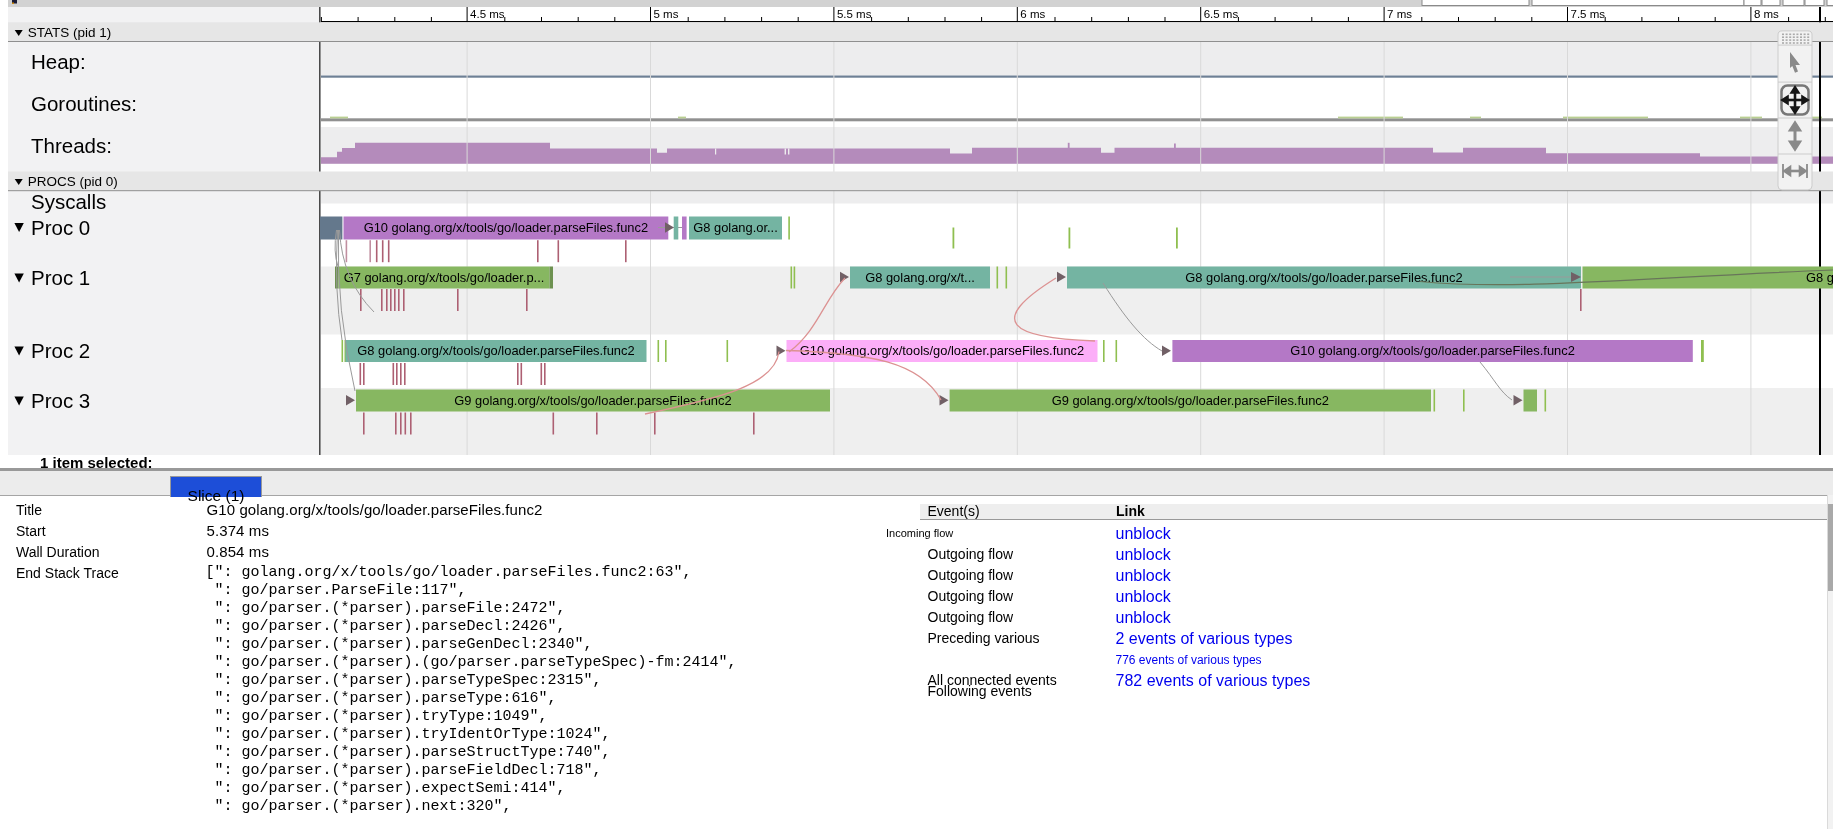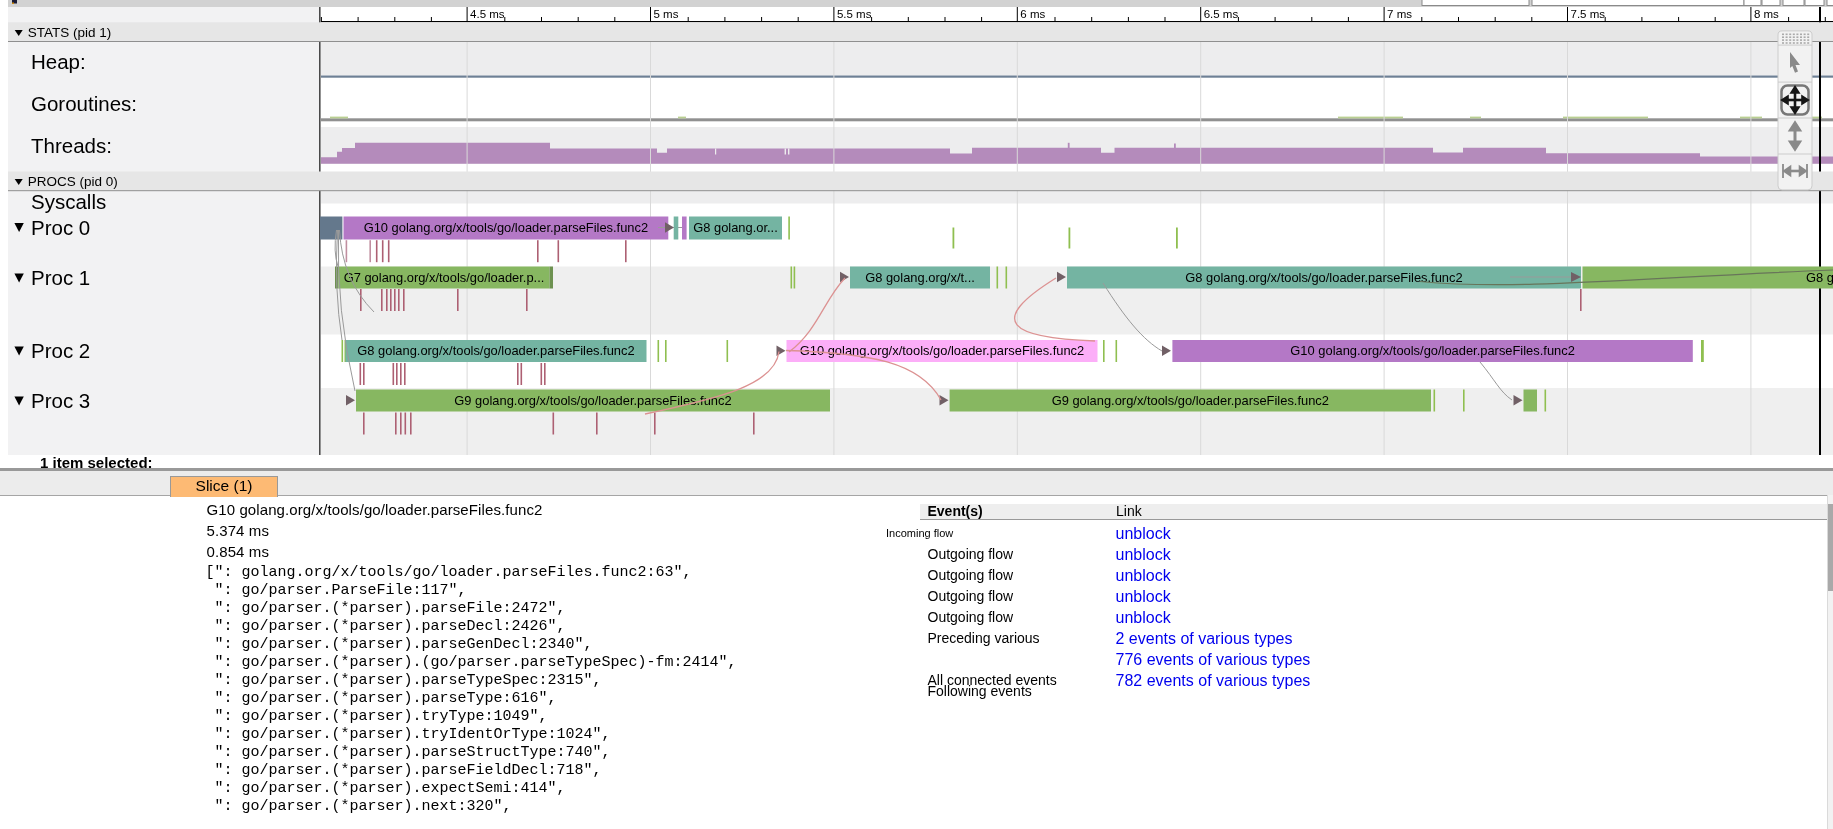--- a/index.html
+++ b/index.html
@@ -291,53 +291,54 @@
         </g>
 </g>
 <line x1="0.0" y1="455.5" x2="1833.0" y2="455.5" stroke="#b5b5b5" stroke-width="1"></line>
 <rect x="0.0" y="456.0" width="1833.0" height="12.0" fill="#fcfcfc"></rect>
     </svg>
 
 <div class="abs" style="left:0;top:468px;width:1833px;height:3px;background:#999"></div>
 
 <div class="abs" style="left:0;top:471px;width:1833px;height:25px;background:#ececec;border-bottom:1px solid #a5a5a5"></div>
 <div class="abs" style="left:40px;top:456px;font-size:15px;font-weight:bold;line-height:13px">1 item selected:</div>
-<div class="abs" style="left:170px;top:476px;width:108px;height:21px;background:#fdba74;border:1px solid #999;border-bottom:none;text-align:center;font-size:15.5px;padding-top:2px;line-height:14px;z-index:2">Slice (1)</div>
-
+<div class="abs" style="left:170px;top:476px;width:92px;height:21px;background:#1d4ed8;border:1px solid #999;border-bottom:none;text-align:center;font-size:15.5px;padding-top:12px;line-height:14px;z-index:2">Slice (1)</div>
+
+<div class="abs" style="left:16px;top:500.4px;font-size:14px;line-height:21px">Title<br>Start<br>Wall Duration<br>End Stack Trace</div>
 <div class="abs" style="left:206.5px;top:498.8px;font-size:15px;line-height:21px;letter-spacing:0.1px">G10 golang.org/x/tools/go/loader.parseFiles.func2<br>5.374 ms<br>0.854 ms</div>
 <pre class="abs" style="left:205.5px;top:564px;font-family:'Liberation Mono',monospace;font-size:15px;line-height:18px">[": golang.org/x/tools/go/loader.parseFiles.func2:63",
  ": go/parser.ParseFile:117",
  ": go/parser.(*parser).parseFile:2472",
  ": go/parser.(*parser).parseDecl:2426",
  ": go/parser.(*parser).parseGenDecl:2340",
  ": go/parser.(*parser).(go/parser.parseTypeSpec)-fm:2414",
  ": go/parser.(*parser).parseTypeSpec:2315",
  ": go/parser.(*parser).parseType:616",
  ": go/parser.(*parser).tryType:1049",
  ": go/parser.(*parser).tryIdentOrType:1024",
  ": go/parser.(*parser).parseStructType:740",
  ": go/parser.(*parser).parseFieldDecl:718",
  ": go/parser.(*parser).expectSemi:414",
  ": go/parser.(*parser).next:320",</pre>
 
 <div class="abs" style="left:920px;top:504px;width:913px;height:15.5px;background:#eeeeee;border-bottom:1px solid #999"></div>
-<div class="abs" style="left:927.5px;top:505px;font-size:14px;font-weight:bold;line-height:13px">Event(s)</div>
-<div class="abs" style="left:1116px;top:505px;font-size:14px;font-weight:normal;line-height:13px">Link</div>
+<div class="abs" style="left:927.5px;top:505px;font-size:14px;font-weight:normal;line-height:13px">Event(s)</div>
+<div class="abs" style="left:1116px;top:505px;font-size:14px;font-weight:bold;line-height:13px">Link</div>
 <div style="position:absolute;left:886px;top:524.5px;font-size:11px;line-height:16px">Incoming flow</div>
     <div style="position:absolute;left:1115.5px;top:526.3px;font-size:16px;line-height:16px"><span class="lnk">unblock</span></div>
     <div style="position:absolute;left:927.5px;top:545.5px;font-size:14px;line-height:16px">Outgoing flow</div>
     <div style="position:absolute;left:1115.5px;top:547.3px;font-size:16px;line-height:16px"><span class="lnk">unblock</span></div>
     <div style="position:absolute;left:927.5px;top:566.5px;font-size:14px;line-height:16px">Outgoing flow</div>
     <div style="position:absolute;left:1115.5px;top:568.3px;font-size:16px;line-height:16px"><span class="lnk">unblock</span></div>
     <div style="position:absolute;left:927.5px;top:587.5px;font-size:14px;line-height:16px">Outgoing flow</div>
     <div style="position:absolute;left:1115.5px;top:589.3px;font-size:16px;line-height:16px"><span class="lnk">unblock</span></div>
     <div style="position:absolute;left:927.5px;top:608.5px;font-size:14px;line-height:16px">Outgoing flow</div>
     <div style="position:absolute;left:1115.5px;top:610.3px;font-size:16px;line-height:16px"><span class="lnk">unblock</span></div>
     <div style="position:absolute;left:927.5px;top:629.5px;font-size:14px;line-height:16px">Preceding various</div>
     <div style="position:absolute;left:1115.5px;top:631.3px;font-size:16px;line-height:16px"><span class="lnk">2 events of various types</span></div>
     <div style="position:absolute;left:927.5px;top:683px;font-size:14px;line-height:16px">Following events</div>
-    <div style="position:absolute;left:1115.5px;top:652.3px;font-size:16px;line-height:16px"><span class="lnk">776 events of various types</span></div>
+    <div style="position:absolute;left:1115.5px;top:652.3px;font-size:12px;line-height:16px"><span class="lnk">776 events of various types</span></div>
     <div style="position:absolute;left:927.5px;top:671.5px;font-size:14px;line-height:16px">All connected events</div>
     <div style="position:absolute;left:1115.5px;top:673.3px;font-size:16px;line-height:16px"><span class="lnk">782 events of various types</span></div>
 
 <div class="abs" style="left:1827px;top:495px;width:6px;height:334px;background:#f2f2f2;border-left:1px solid #dadada"></div>
 <div class="abs" style="left:1828.2px;top:504px;width:4.8px;height:87px;background:#a9a9a9"></div>
 </div>
 
 </body></html>

